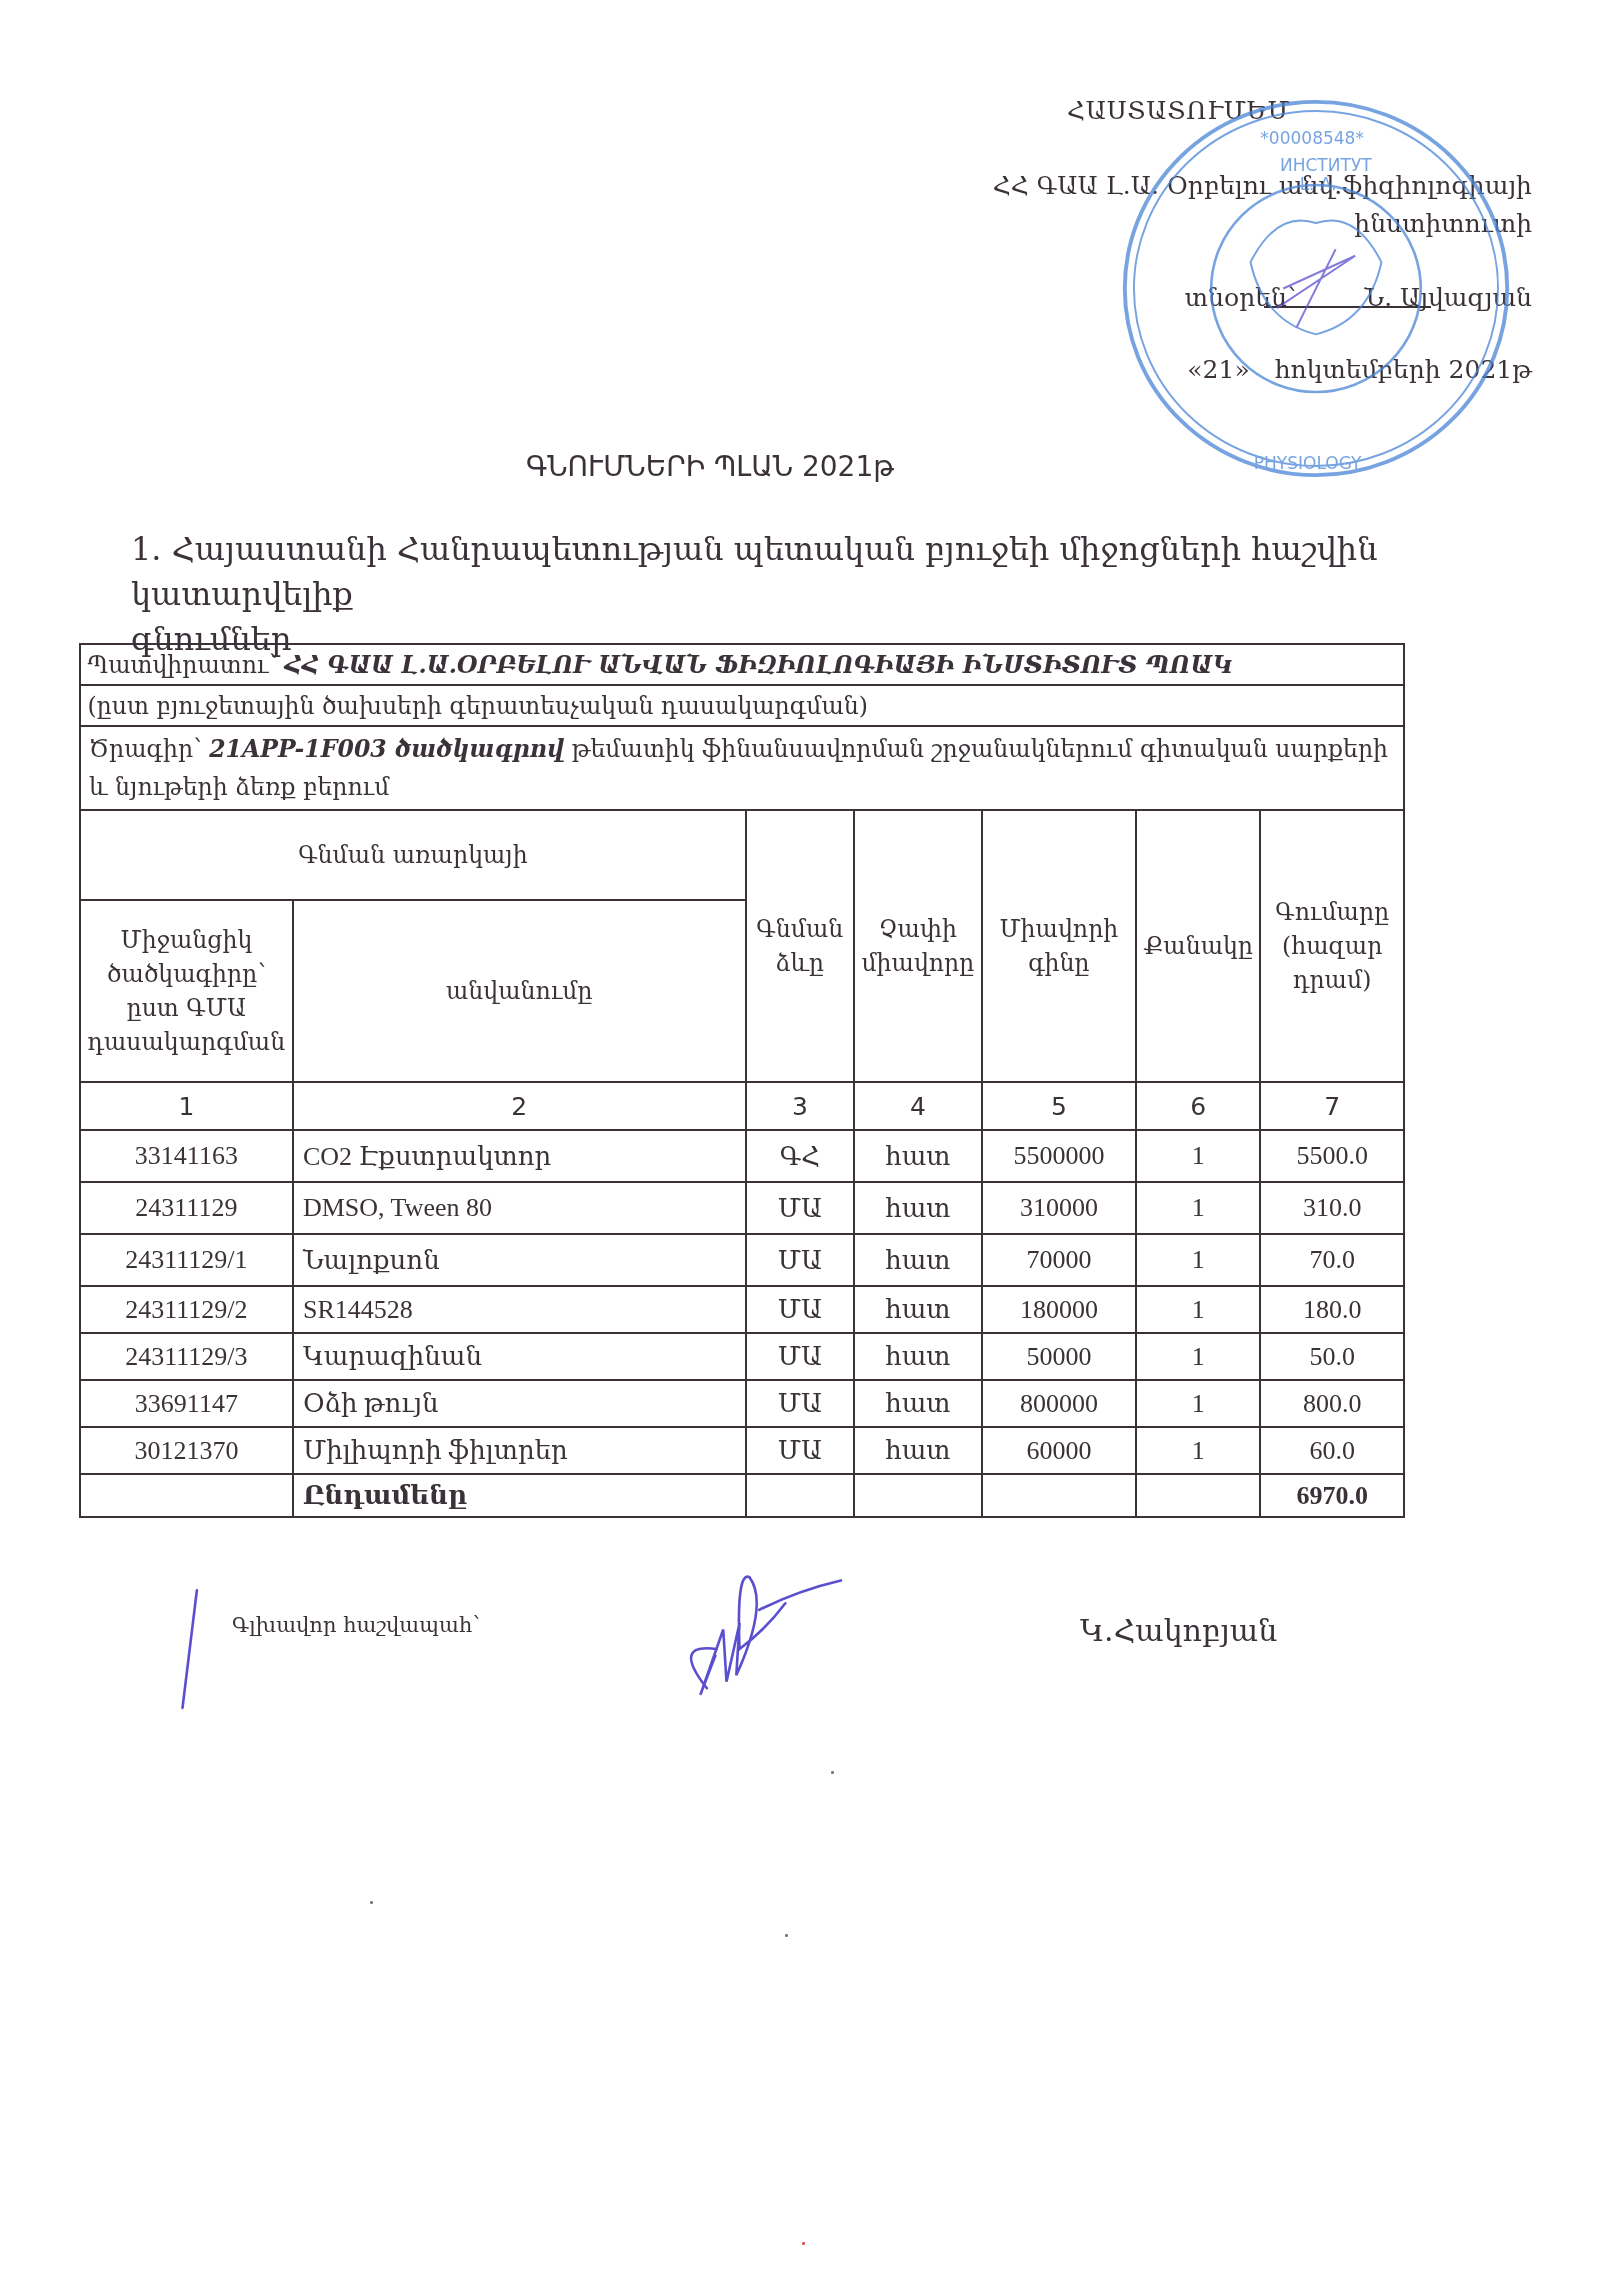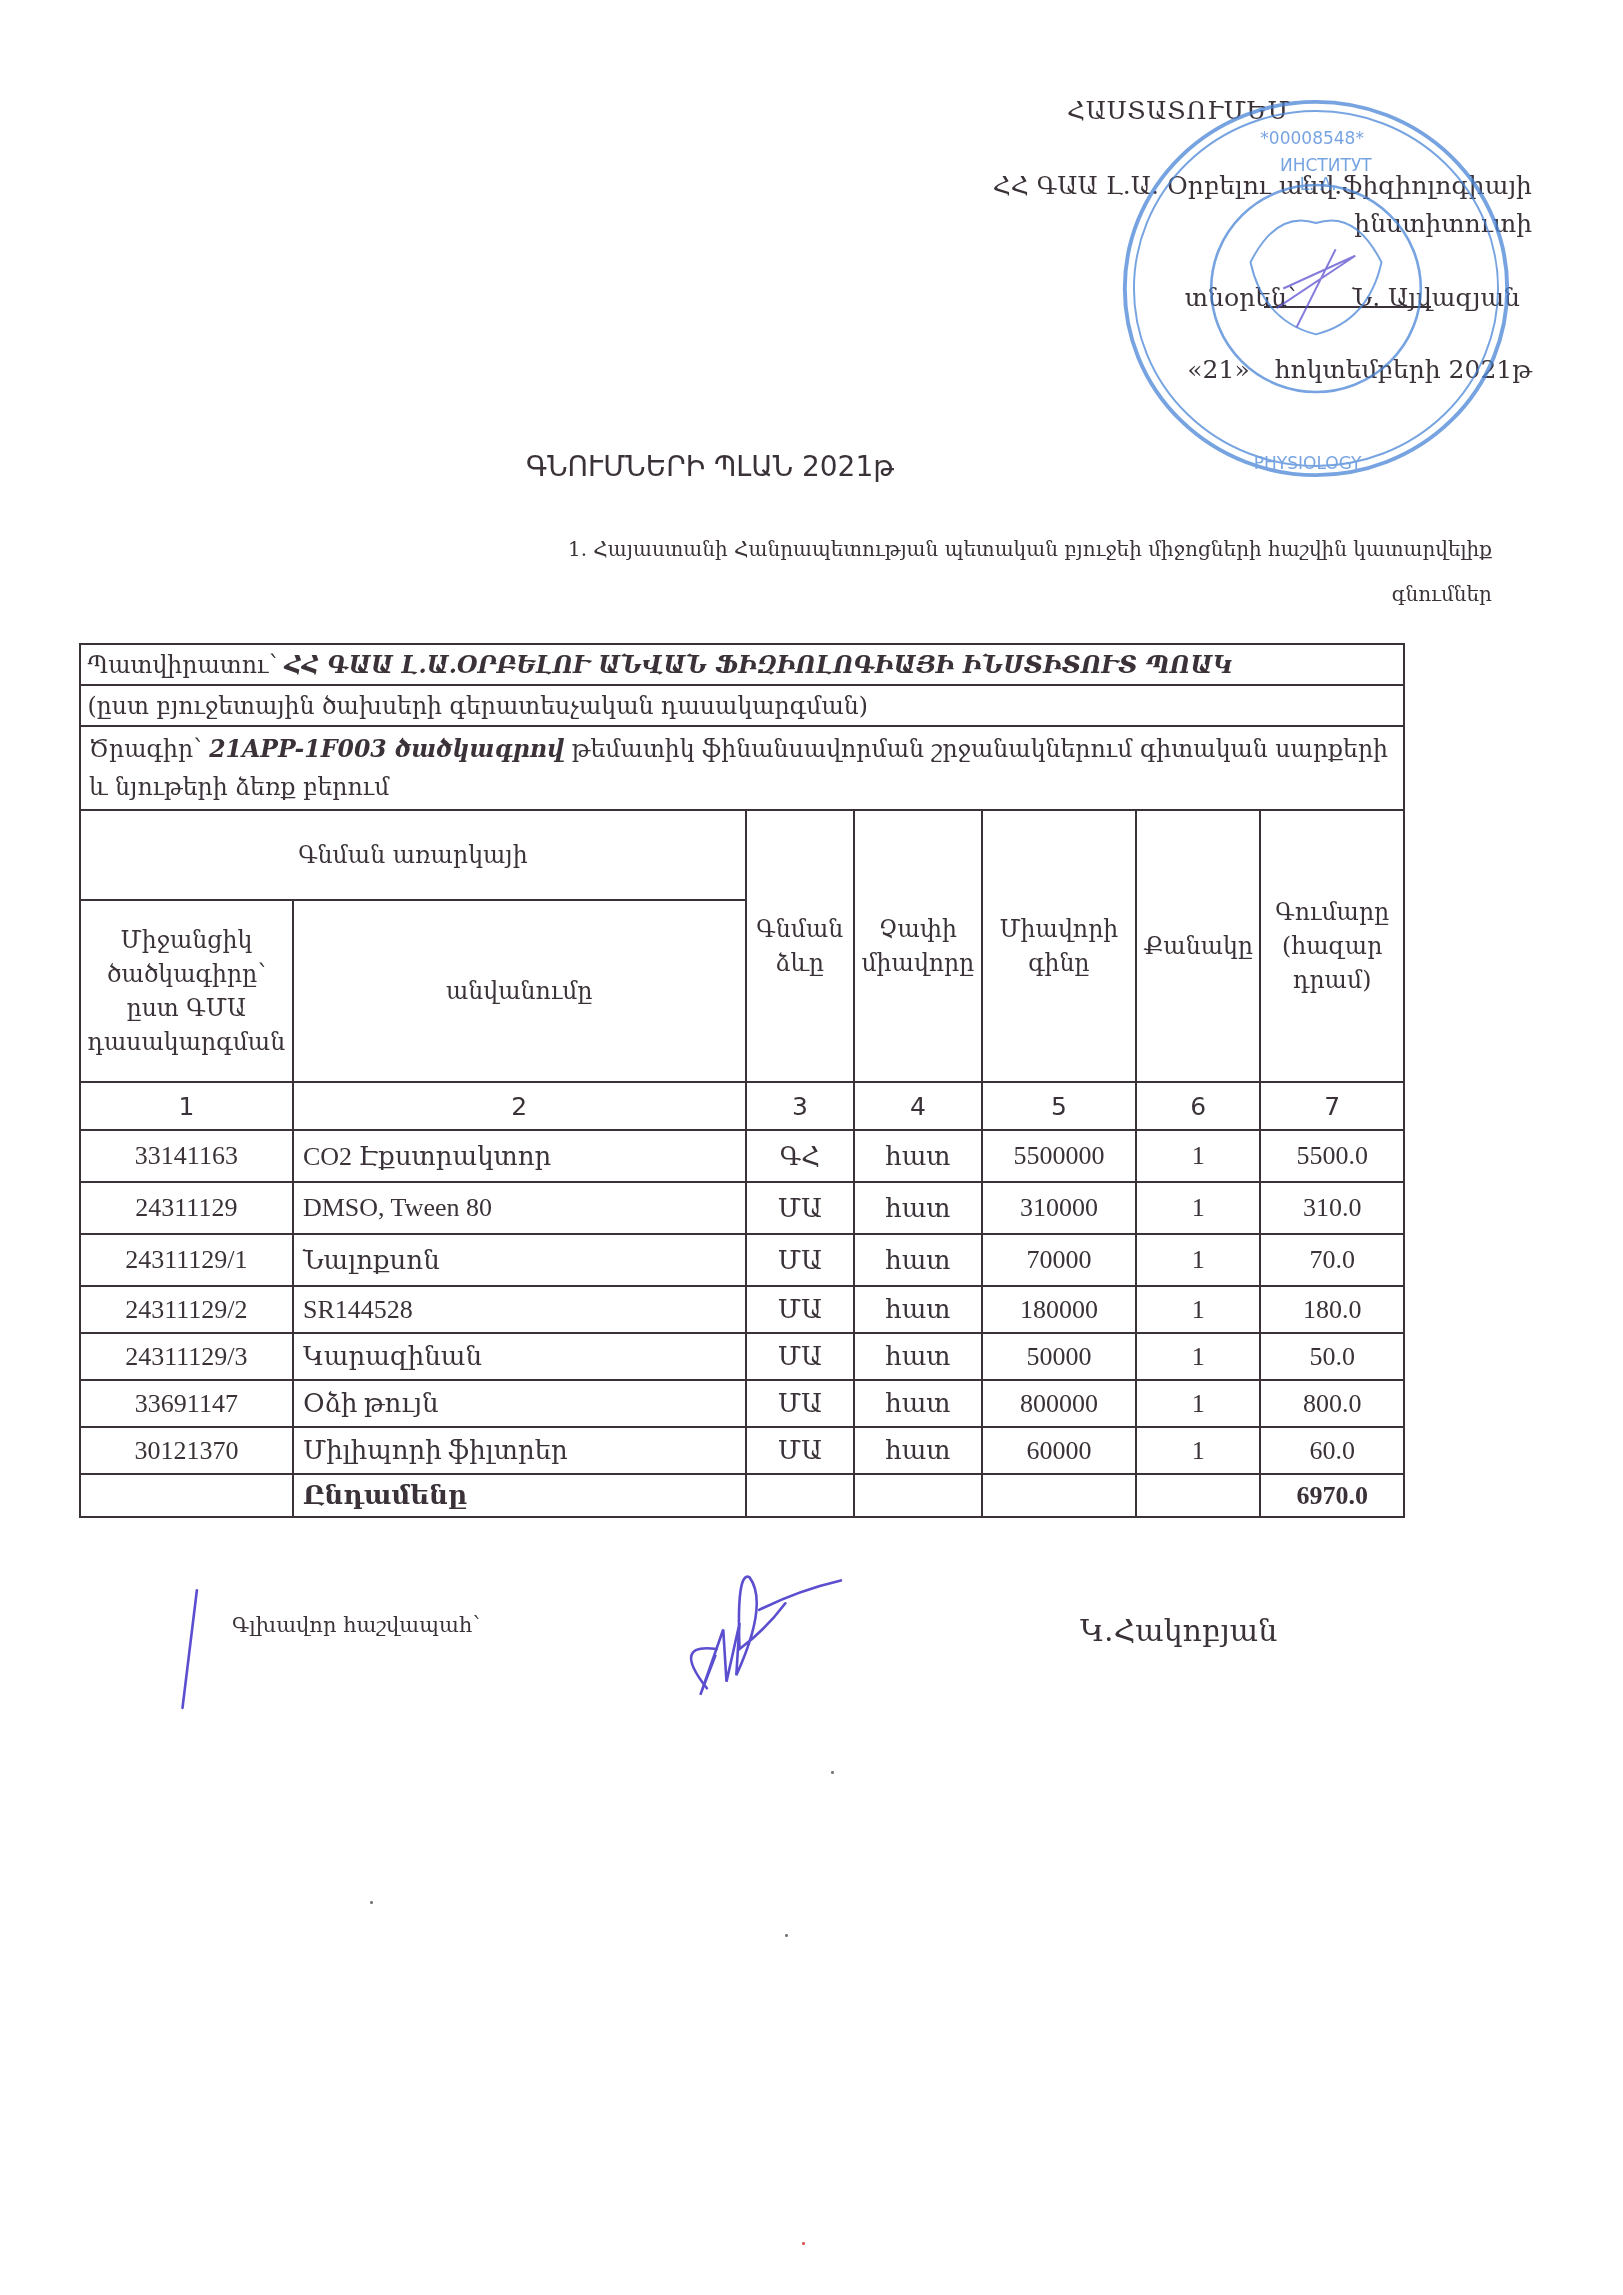--- a/index.html
+++ b/index.html
@@ -5,28 +5,28 @@
   html, body { margin:0; padding:0; background:#ffffff; }
   body { width:1624px; height:2295px; position:relative; overflow:hidden;
          font-family:"DejaVu Serif","Liberation Serif",serif; color:#3a3238; }
   
   .approve { position:absolute; right:92px; top:98px; width:589px; text-align:right; font-size:25px; line-height:1; }
   .approve .heading { position:absolute; left:124px; top:0; letter-spacing:0.7px; }
   .approve .org1 { position:absolute; right:0; top:75px; white-space:nowrap; }
   .approve .org2 { position:absolute; right:0; top:113px; white-space:nowrap; }
   .approve .dir-label { position:absolute; right:236px; top:187px; }
   .approve .dir-line { position:absolute; right:101px; top:208px; width:167px; border-bottom:2px solid #3a3238; }
-  .approve .dir-name { position:absolute; right:12px; top:187px; }
+  .approve .dir-name { position:absolute; right:0; top:187px; }
   .approve .date { position:absolute; right:0; top:259px; white-space:nowrap; }
   .approve .date .day { margin-right:25px;margin-left:32px; }
   
   .stamp { position:absolute; left:1113px; top:92px; width:406px; height:393px; pointer-events:none; opacity:0.75; }
   
   .title { position:absolute; left:0; width:1420px; top:450px; text-align:center; font-family:"DejaVu Sans","Liberation Sans",sans-serif; font-size:28px; }
-  .subtitle { position:absolute; left:131px; width:1361px; top:527px; text-align:right; font-size:20px; line-height:45px; }
+  .subtitle { position:absolute; left:131px; width:1361px; top:527px; text-align:left; font-size:32px; line-height:45px; }
   
   table.plan { position:absolute; left:79px; top:643px; width:1326px; border-collapse:collapse; font-size:23.6px; }
   table.plan td { border:2px solid #3a3238; padding:0 6.5px; vertical-align:middle; }
   .info-row td { text-align:left; height:39px; padding-left:7.9px; }
   .info-row.prog td { height:82px; line-height:38px;padding-left:8px; }
   .bold-it { font-weight:bold; font-style:italic; }
   .hdr td { text-align:center; line-height:34px; }
   .num-row td { text-align:center; height:46px; font-family:"DejaVu Sans","Liberation Sans",sans-serif; font-size:25px; }
   .data td { height:45px; text-align:center; font-family:"Liberation Serif","DejaVu Serif",serif; font-size:26px;margin-top:21px; }
   .data td.name { text-align:left; padding-left:9.2px; }

